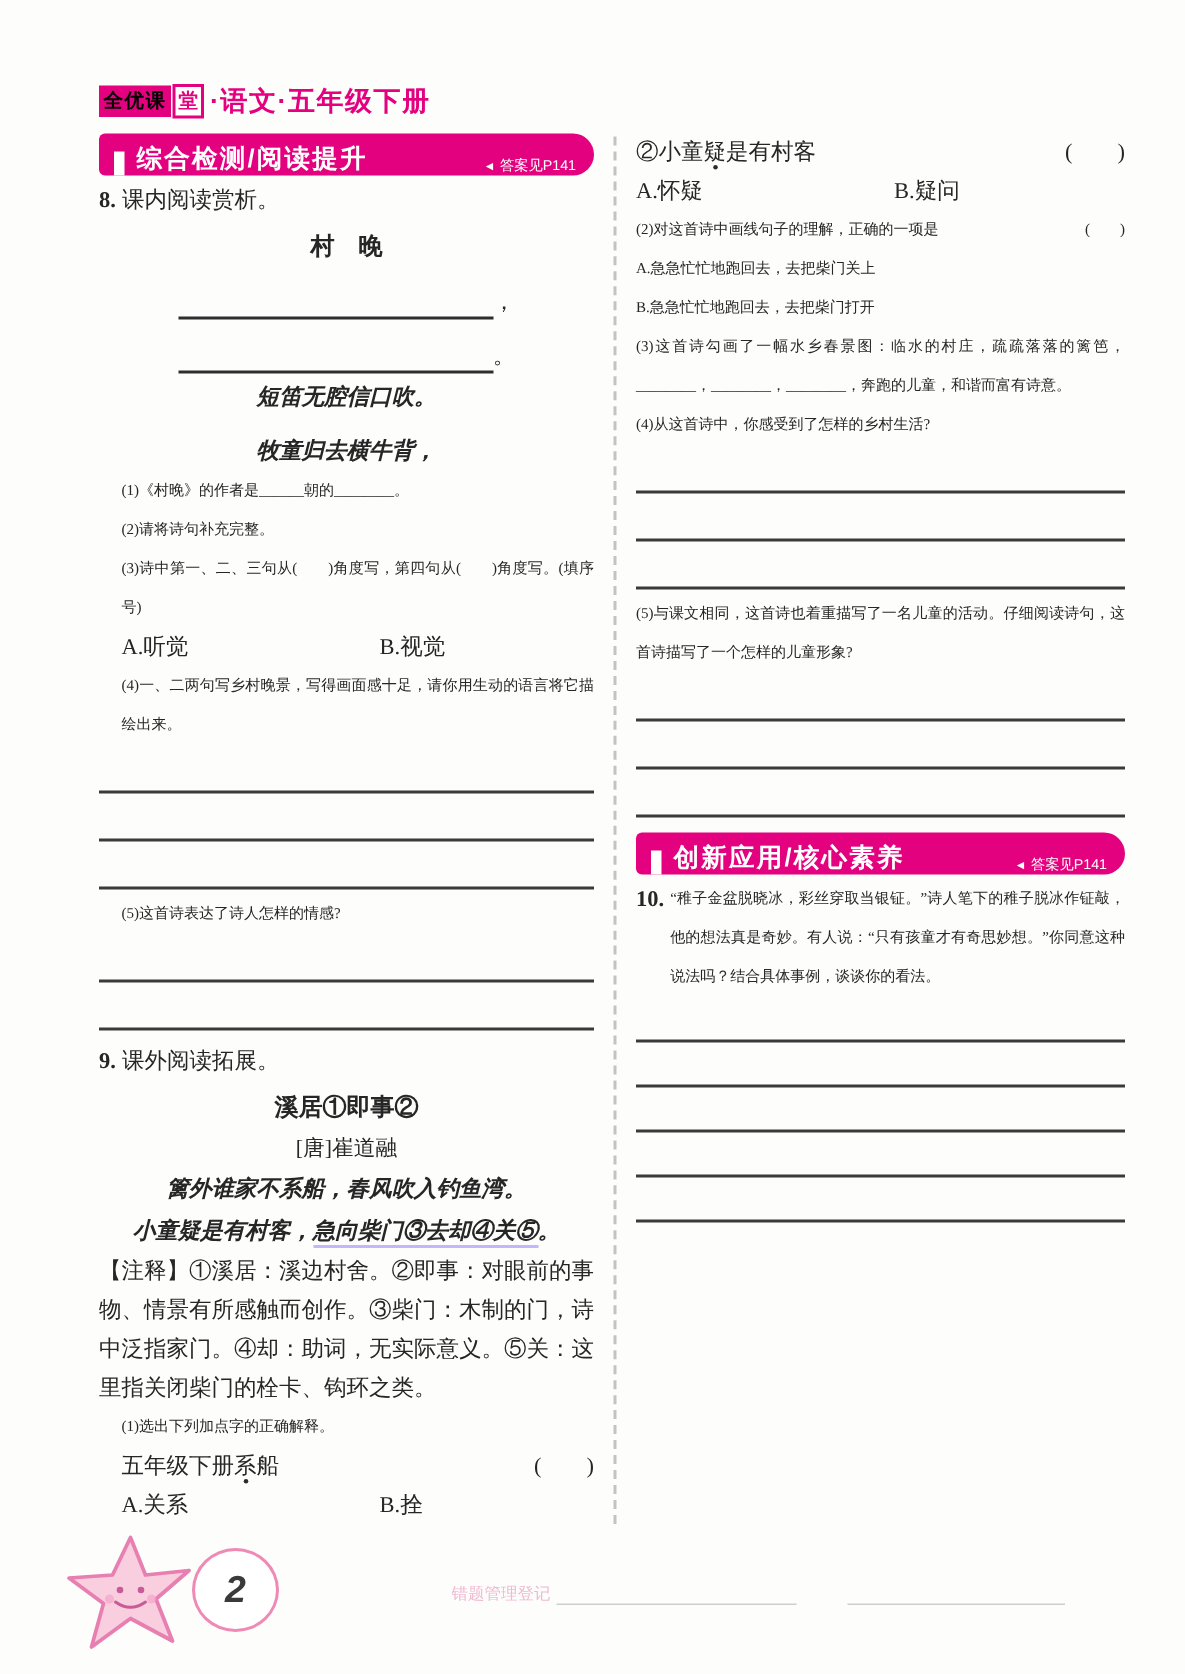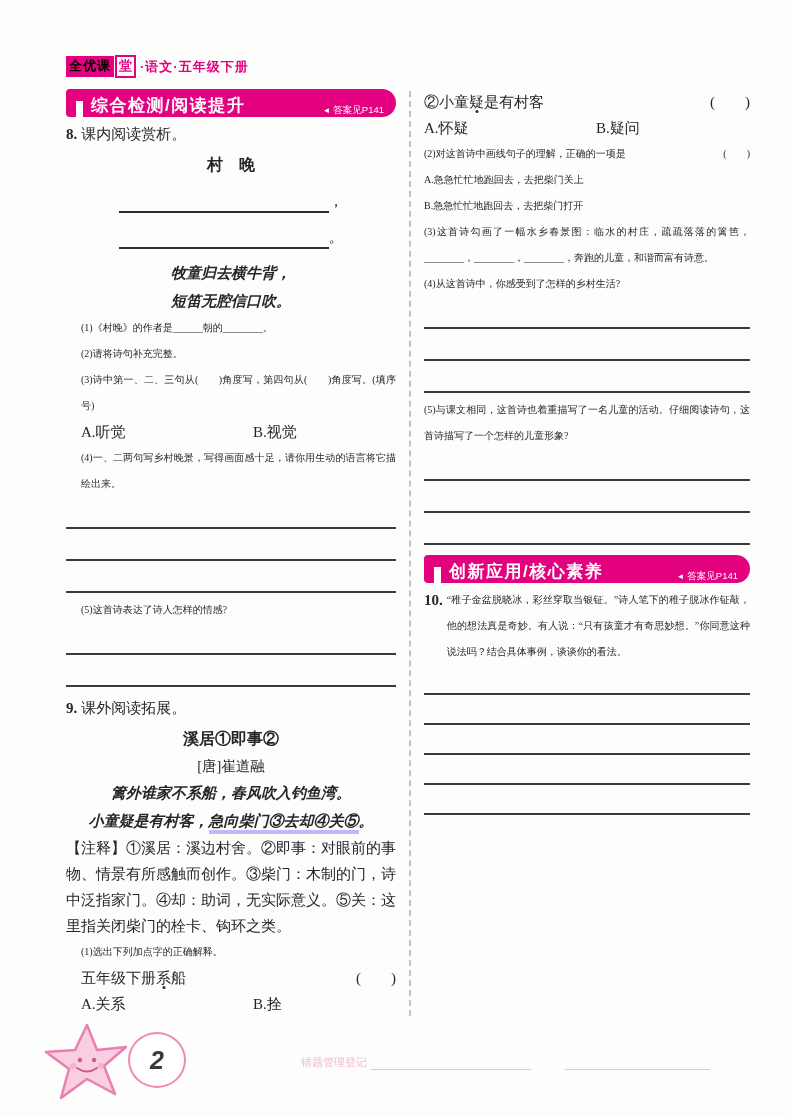--- a/index.html
+++ b/index.html
@@ -10,21 +10,21 @@
   }
   .page{position:relative;width:790px;height:1116px;overflow:hidden;background:#fdfdfc;}
 
   
   .header{position:absolute;top:55px;left:66px;display:flex;align-items:center;
           font-family:"Liberation Sans","DejaVu Sans",sans-serif;}
   .logo-main{background:var(--accent);color:#000000;font-weight:bold;font-size:13px;
              padding:1px 3px 2px 3px;letter-spacing:1px;}
   .logo-tail{border:2px solid var(--accent);color:var(--accent);background:#fff;
              font-weight:bold;font-size:13px;padding:0 2px 1px 2px;margin-left:1px;}
-  .edition{color:var(--accent);font-size:13px;font-weight:bold;margin-left:4px;letter-spacing:1px;}
+  .edition{color:var(--accent);font-size:18px;font-weight:bold;margin-left:4px;letter-spacing:1px;}
 
   
   .columns{position:absolute;top:89px;left:66px;display:flex;}
   .col-left{width:330px;}
   .divider{border-left:2px dashed #c3c3c3;margin:2px 13px 0 13px;height:925px;}
   .col-right{width:326px;}
 
   
   .banner{height:28px;background:var(--accent);border-radius:4px 14px 14px 4px;
           display:flex;align-items:flex-end;color:#fff;
@@ -39,21 +39,21 @@
   .q-num{font-weight:bold;margin-right:4px;white-space:nowrap;}
   .item{font-size:10px;line-height:26px;text-align:justify;}
   .indented{padding-left:15px;}
   .rel{position:relative;}
   .abs-bracket{position:absolute;right:0;bottom:0;line-height:26px;}
   .poem-title{text-align:center;font-weight:bold;font-size:16px;line-height:28px;margin-top:4px;}
   .poem-author{text-align:center;font-size:14.5px;line-height:26px;}
   .poem-line{text-align:center;font-style:italic;font-weight:bold;font-size:15px;line-height:28px;}
   .poem-blank-row{text-align:center;margin-top:13px;height:23px;font-size:15px;}
   .blank-u{display:inline-block;width:210px;border-bottom:2px solid #2e2e2e;height:18px;vertical-align:middle;}
-  .underlined{border-bottom:4px solid #c4b5fd;padding-bottom:1px;}
+  .underlined{border-bottom:2px solid #c4b5fd;padding-bottom:1px;}
   .opts{display:flex;font-size:15px;line-height:26px;}
   .opt-first{width:172px;}
   .stem{display:flex;justify-content:space-between;font-size:15px;line-height:26px;}
   .dot-char{position:relative;}
   .dot-char::after{content:"";position:absolute;left:50%;bottom:-3px;transform:translateX(-50%);
                    width:3px;height:3px;border-radius:50%;background:#2b2b2b;}
   .ans-line{border-bottom:2px solid #3a3a3a;height:30px;}
   .ans-line.sm{height:28px;}
   .bold{font-weight:normal;}
   .notes{font-size:15px;line-height:26px;text-align:justify;}
@@ -102,22 +102,22 @@
 
       <div class="poem-title">村　晚</div>
 
       <div class="poem-blank-row">
         <span class="blank-u"></span><span>，</span>
       </div>
       <div class="poem-blank-row">
         <span class="blank-u"></span><span>。</span>
       </div>
 
+      <div class="poem-line">短笛无腔信口吹。</div>
       <div class="poem-line" style="margin-top:8px;">牧童归去横牛背，</div>
-      <div class="poem-line">短笛无腔信口吹。</div>
 
       <div class="item indented">(1)《村晚》的作者是______朝的________。</div>
       <div class="item indented">(2)请将诗句补充完整。</div>
       <div class="item indented">(3)诗中第一、二、三句从(　　)角度写，第四句从(　　)角度写。(填序号)</div>
 
       <div class="opts indented">
         <span class="opt-first">A.听觉</span>
         <span>B.视觉</span>
       </div>
 

